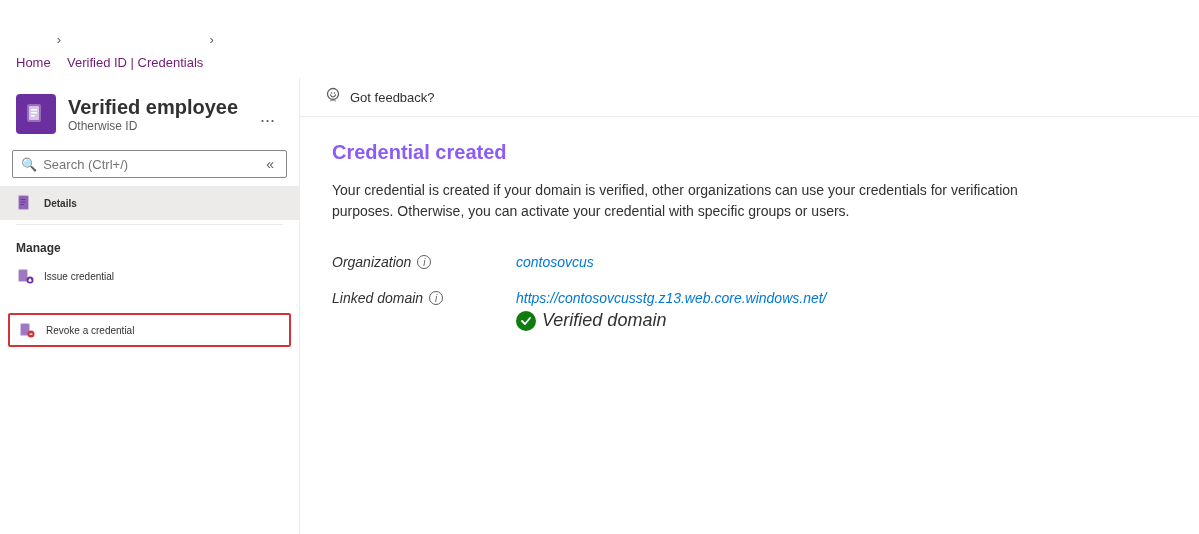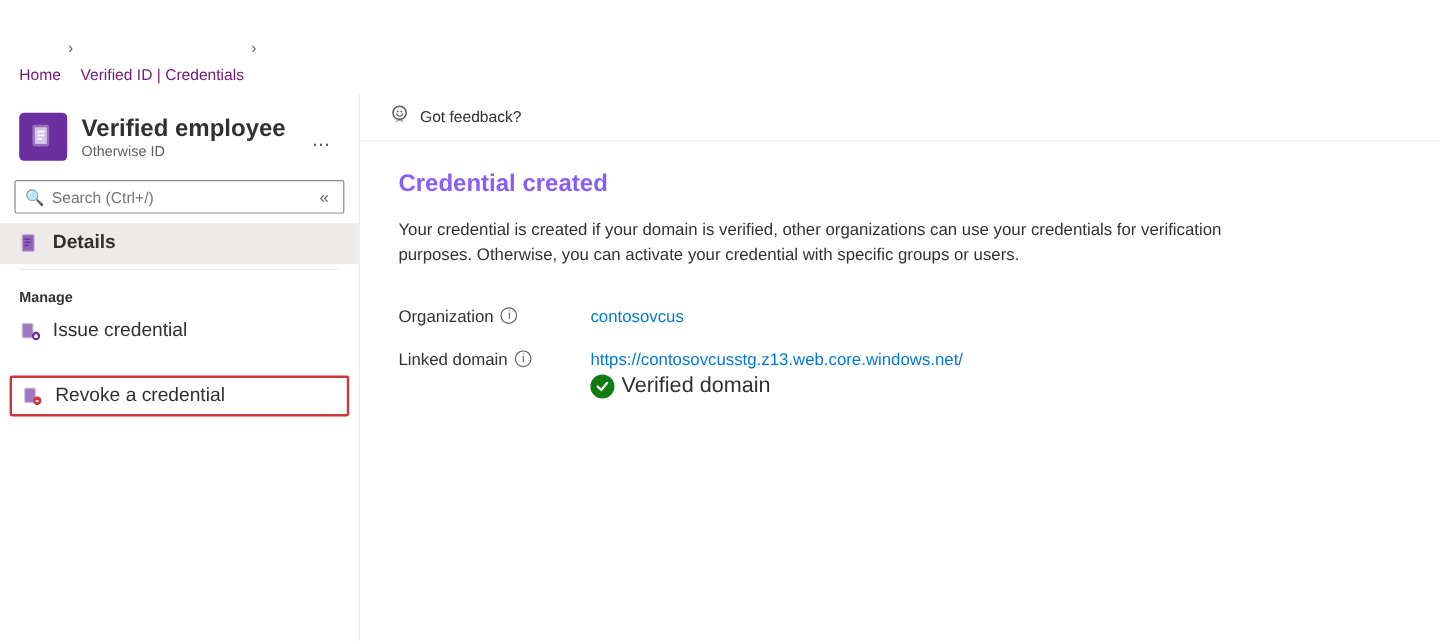--- a/index.html
+++ b/index.html
@@ -55,21 +55,21 @@
     }
     .search-icon { color: #605e5c; font-size: 13px; flex-shrink: 0; }
     .collapse-btn {
       background: none; border: none; cursor: pointer; color: #605e5c;
       font-size: 14px; padding: 0 4px; flex-shrink: 0;
     }
 
     
     .nav-item {
       display: flex; align-items: center; gap: 10px;
-      padding: 8px 16px; cursor: pointer; font-size: 16px;
+      padding: 8px 16px; cursor: pointer; font-size: 10px;
       color: #323130; text-decoration: none;
     }
     .nav-item.active { background: #edebe9; font-weight: 600; }
     .nav-item .nav-icon {
       width: 18px; height: 18px; flex-shrink: 0;
       display: flex; align-items: center; justify-content: center;
     }
 
     .nav-section-label {
       font-size: 12px; font-weight: 600; color: #323130;
@@ -95,22 +95,23 @@
     .feedback-icon { color: #605e5c; font-size: 16px; }
 
     .content-area { padding: 24px 32px; }
 
     .section-title { font-size: 20px; font-weight: 600; color: #8b5cf6; margin-bottom: 16px; }
     .section-text { font-size: 14px; color: #323130; line-height: 1.5; max-width: 700px; margin-bottom: 32px; }
 
     .org-section-title { font-size: 18px; font-weight: 600; color: #323130; margin-bottom: 20px; }
 
     .detail-row {
-      display: flex; align-items: flex-start; 
+      display: flex; align-items: flex-start; gap: 24px;
       margin-bottom: 20px;
+      font-style: italic;
     }
     .detail-label {
       width: 160px; min-width: 160px; font-size: 14px; color: #323130;
       display: flex; align-items: center; gap: 6px;
     }
     .detail-value { font-size: 14px; }
     .detail-value a { color: #0078d4; text-decoration: none; }
 
     .info-icon {
       width: 14px; height: 14px; border-radius: 50%; border: 1.5px solid #605e5c;

